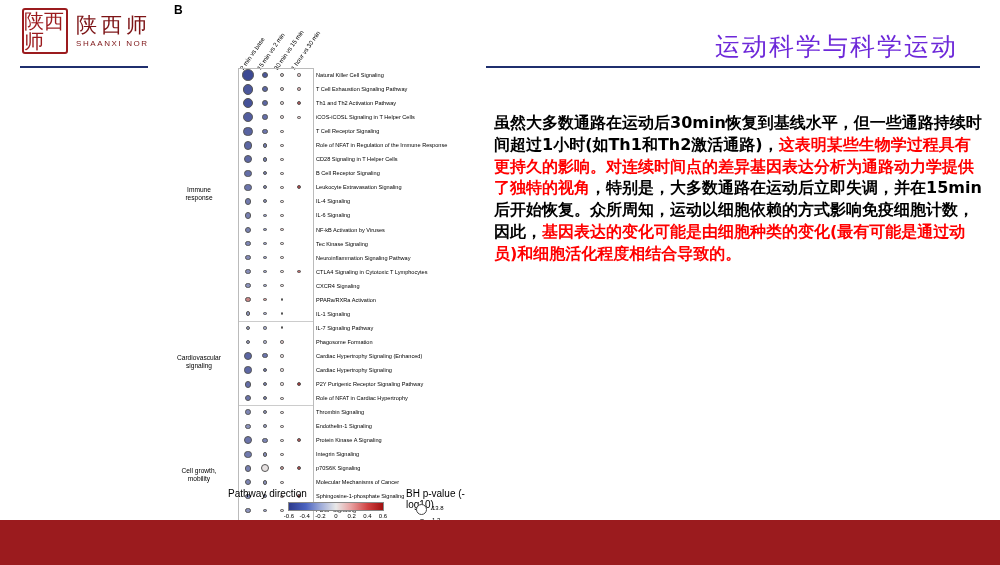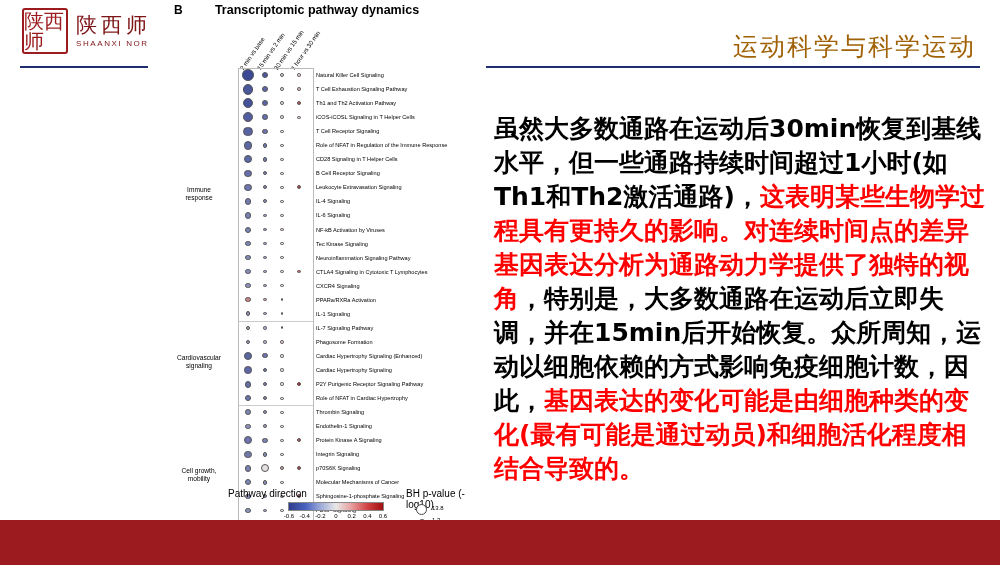--- a/index.html
+++ b/index.html
@@ -64,23 +64,23 @@
   }
   .logo-text-en {
     color: #7d1416;
     font-size: 8px;
     letter-spacing: 1.6px;
     font-family: "Liberation Sans", sans-serif;
     margin-top: 3px;
   }
   .header-title {
     position: absolute;
-    right: 24px;
+    right: 42px;
     top: 30px;
-    color: #a16207;
+    color: #6d28d9;
     font-size: 25px;
     letter-spacing: 2px;
     font-family: "DejaVu Sans", sans-serif;
   }
 
   
   .footer-bar {
     position: absolute;
     left: 0;
     bottom: 0;
@@ -222,21 +222,21 @@
     color: #000;
   }
 
   
   .text-block {
     position: absolute;
     left: 494px;
     top: 112px;
     width: 492px;
     font-family: "DejaVu Sans", sans-serif;
-    font-size: 25px;
+    font-size: 16px;
     line-height: 1.36;
     font-weight: bold;
     color: #000000;
     letter-spacing: 0px;
   }
   .text-block .red {
     color: #ff0000;
   }
 </style>
 </head>
@@ -250,21 +250,20 @@
     <div>
       <div class="logo-text-cn">陕西师</div>
       <div class="logo-text-en">SHAANXI NORMA</div>
     </div>
   </div>
   <div class="header-title">运动科学与科学运动</div>
 </div>
 <div class="header-rule"></div>
 
 <div class="figure">
-  <div class="fig-title">Transcriptomic pathway dynamics</div>
   <div class="fig-panel-letter">B</div>
   <div class="colheads" id="colheads">
       <div class="colhead" style="left: 96px; top: 46px;">2 min vs base</div>
       <div class="colhead" style="left: 113px; top: 46px;">15 min vs 2 min</div>
       <div class="colhead" style="left: 130px; top: 46px;">30 min vs 15 min</div>
       <div class="colhead" style="left: 147px; top: 46px;">1 hour vs 30 min</div>
     </div>
   <div class="plot" id="plot">
       <div class="row">
         <div class="rowlabel">Natural Killer Cell Signaling</div>

